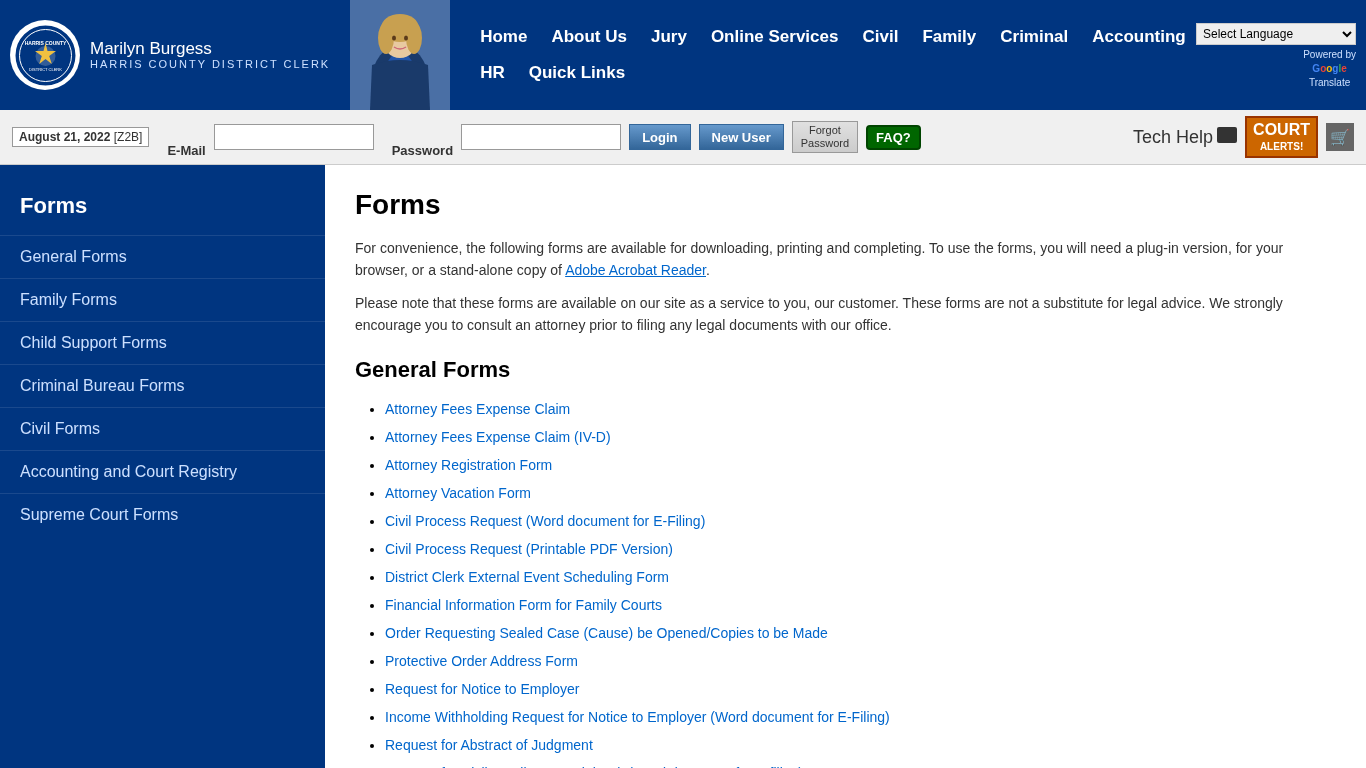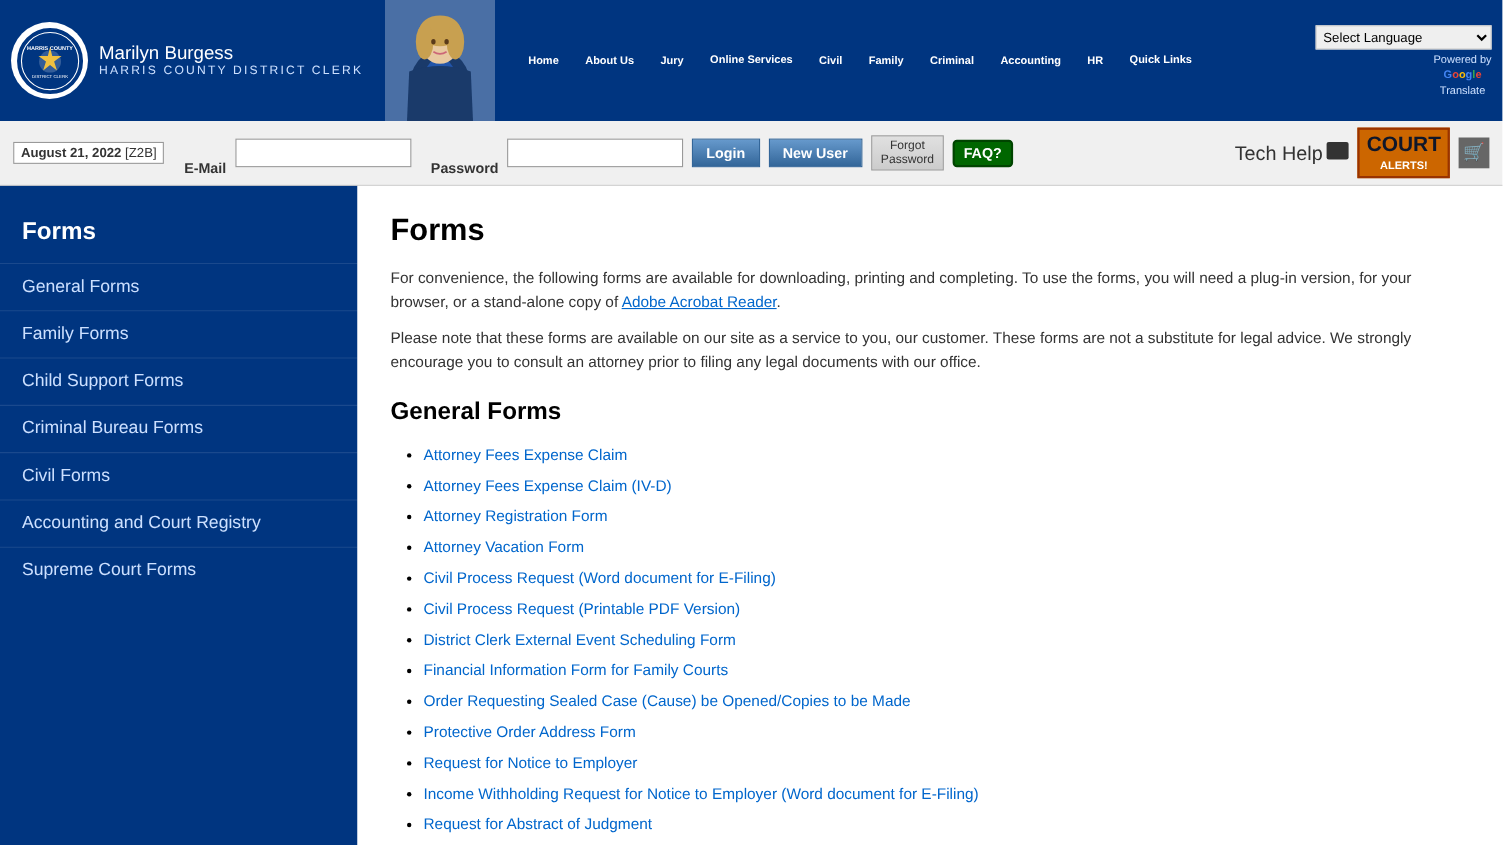--- a/index.html
+++ b/index.html
@@ -62,21 +62,21 @@
       align-items: center;
       gap: 4px;
       flex: 1;
       padding-left: 20px;
       flex-wrap: wrap;
     }
     .nav-item {
       color: #fff;
       text-decoration: none;
       padding: 6px 10px;
-      font-size: 10px;
+      font-size: 17px;
       font-weight: bold;
       white-space: nowrap;
       cursor: pointer;
     }
     .header-right {
       display: flex;
       flex-direction: column;
       align-items: flex-end;
       gap: 4px;
       flex-shrink: 0;
@@ -375,21 +375,21 @@
   <button class="faq-btn">
     <span>FAQ?</span>
   </button>
 
   <div class="login-right">
     <div class="tech-help">
       <span>Tech Help</span>
       <span class="monitor-icon"></span>
     </div>
     <button class="court-alerts">
-      <span style="color:#0f172a;font-weight:bold;font-size:19px;">COURT</span><br>
+      <span style="color:#ffffff;font-weight:bold;font-size:16px;">COURT</span><br>
       <span style="font-size:10px;">ALERTS!</span>
     </button>
     <div class="cart-icon">🛒</div>
   </div>
 </div>
 
 <div class="main-layout">
 
   <aside class="sidebar">
     <div class="sidebar-title">Forms</div>

